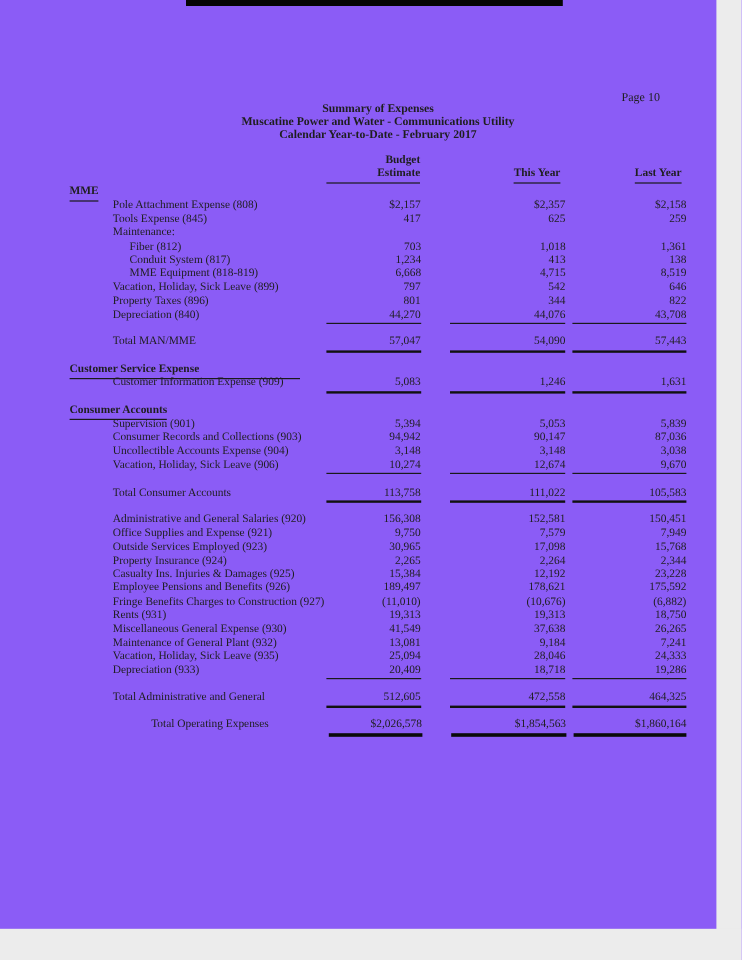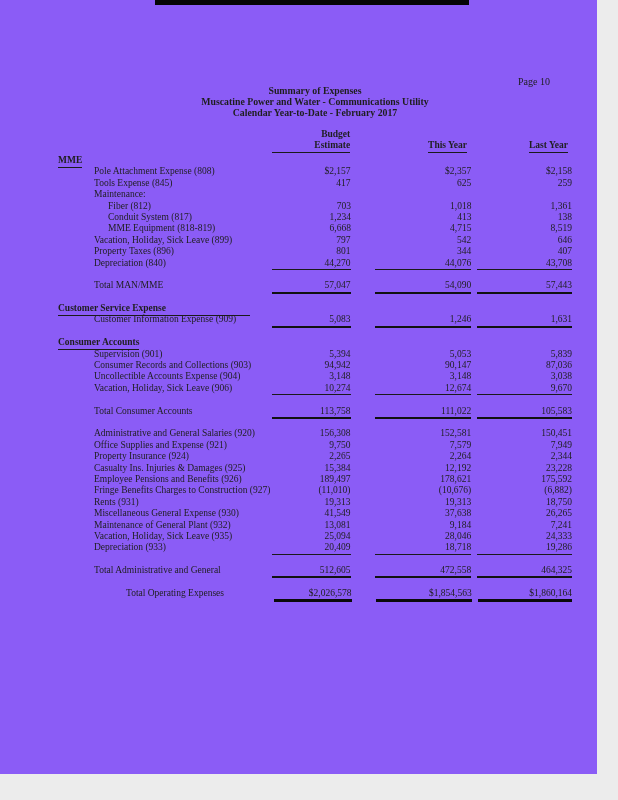--- a/index.html
+++ b/index.html
@@ -113,21 +113,21 @@
         <div class="row">
           <span class="lbl">Vacation, Holiday, Sick Leave (899)</span>
           <span class="val">797</span>
           <span class="val v2">542</span>
           <span class="val v3">646</span>
         </div>
         <div class="row">
           <span class="lbl">Property Taxes (896)</span>
           <span class="val">801</span>
           <span class="val v2">344</span>
-          <span class="val v3">407</span>
+          <span class="val v3">822</span>
         </div>
         <div class="row">
           <span class="lbl">Depreciation (840)</span>
           <span class="val r-thin">44,270</span>
           <span class="val v2 r-thin">44,076</span>
           <span class="val v3 r-thin">43,708</span>
         </div>
         <div class="row gap"></div>
         <div class="row">
           <span class="lbl">Total MAN/MME</span>
@@ -187,20 +187,26 @@
           <span class="val v2">152,581</span>
           <span class="val v3">150,451</span>
         </div>
         <div class="row">
           <span class="lbl">Office Supplies and Expense (921)</span>
           <span class="val">9,750</span>
           <span class="val v2">7,579</span>
           <span class="val v3">7,949</span>
         </div>
         <div class="row">
+          <span class="lbl">Outside Services Employed (923)</span>
+          <span class="val">30,965</span>
+          <span class="val v2">17,098</span>
+          <span class="val v3">15,768</span>
+        </div>
+        <div class="row">
           <span class="lbl">Property Insurance (924)</span>
           <span class="val">2,265</span>
           <span class="val v2">2,264</span>
           <span class="val v3">2,344</span>
         </div>
         <div class="row">
           <span class="lbl">Casualty Ins. Injuries &amp; Damages (925)</span>
           <span class="val">15,384</span>
           <span class="val v2">12,192</span>
           <span class="val v3">23,228</span>

